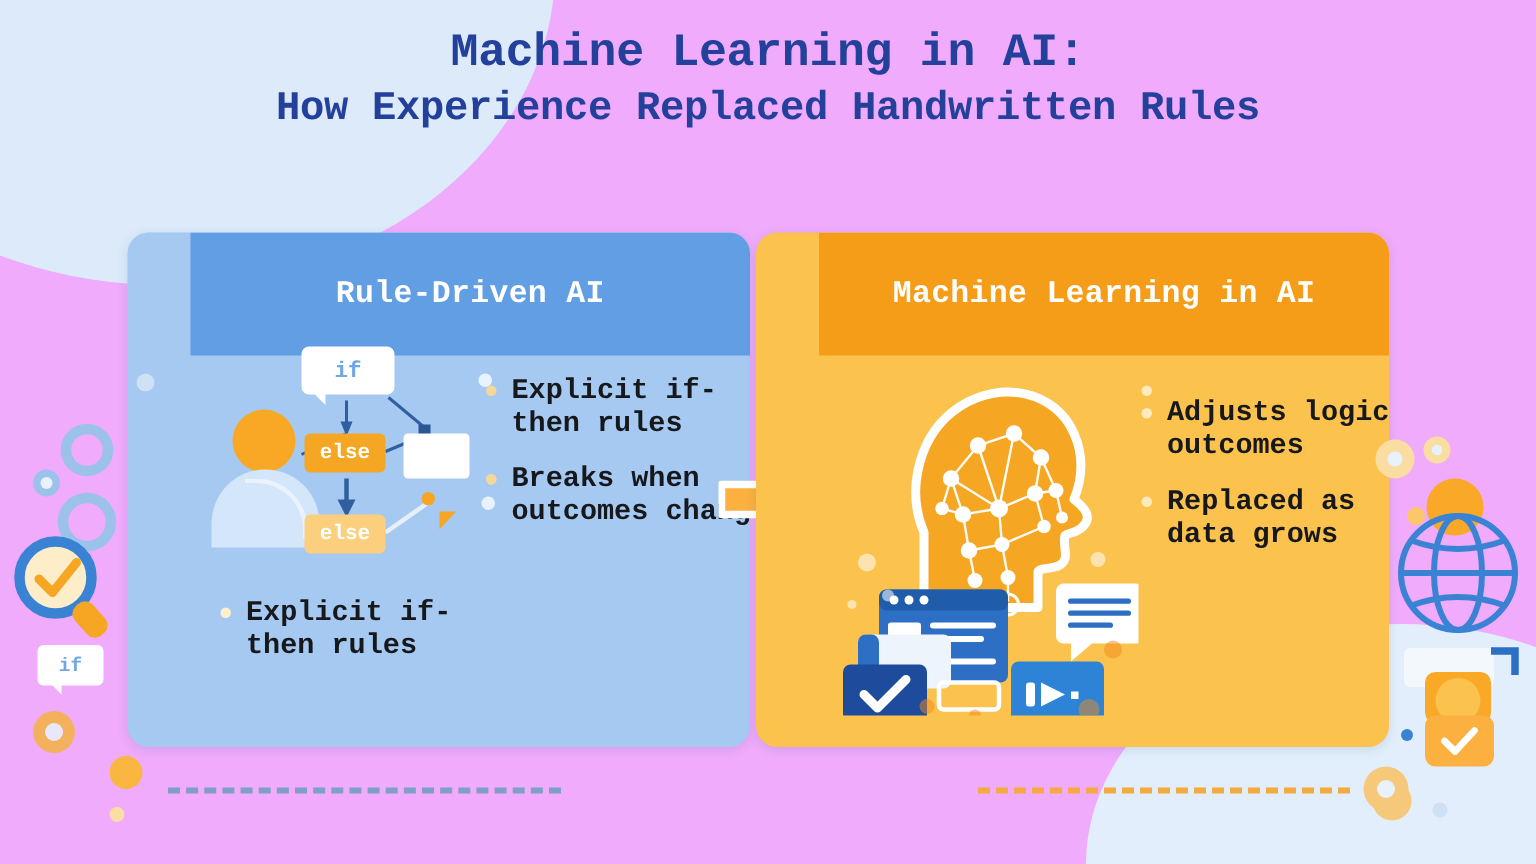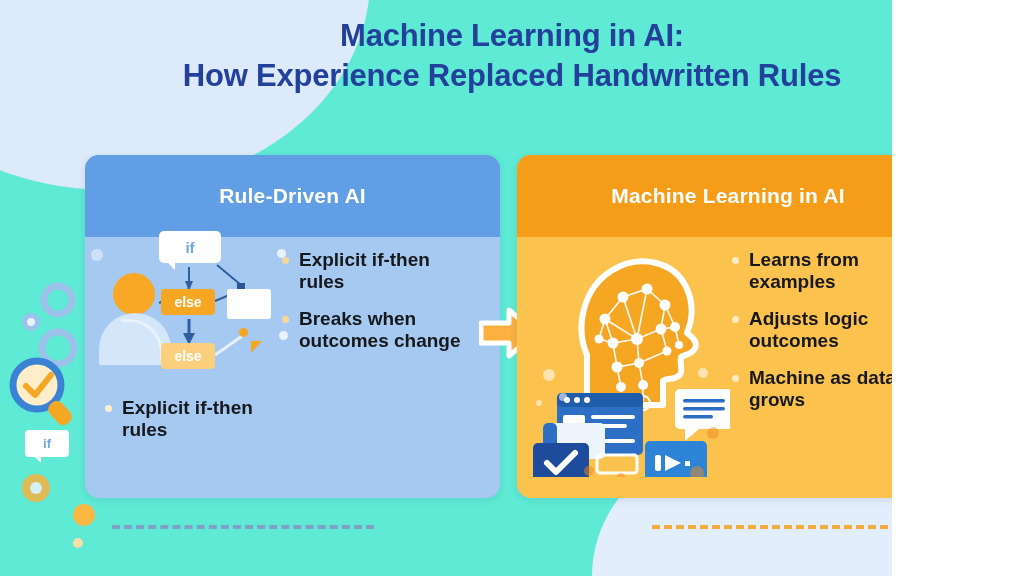--- a/index.html
+++ b/index.html
@@ -3,23 +3,24 @@
 <meta charset="utf-8">
 <style>
   * { box-sizing: border-box; margin: 0; padding: 0; }
   html, body {
     width: 1024px; height: 576px;
     overflow: hidden;
     font-family: "Liberation Sans", sans-serif;
   }
   #stage {
     position: relative;
-    width: 892px; height: 576px;
-    background: #5eead4;
+    width: 1024px; height: 576px;
+    background: #f0abfc;
     overflow: hidden;
+    font-family: Liberation Mono, monospace;
   }
   
   .bg-blob-tl {
     position: absolute; left: -150px; top: -230px;
     width: 520px; height: 420px; border-radius: 50%;
     background: #dceafa;
   }
   .bg-blob-br {
     position: absolute; right: -120px; bottom: -160px;
     width: 420px; height: 320px; border-radius: 50%;
@@ -30,31 +31,32 @@
     position: absolute; left: 0; top: 16px; width: 1024px;
     text-align: center;
   }
   .title-line {
     color: #23409a;
     font-weight: bold;
     letter-spacing: -0.2px;
     line-height: 1.28;
   }
   .title-line-1 { font-size: 31px; }
-  .title-line-2 { font-size: 31px; }
+  .title-line-2 { font-size: 27px; }
   
   .panel {
     position: absolute;
     top: 155px; height: 343px;
     border-radius: 14px;
     overflow: hidden;
     box-shadow: 0 2px 7px rgba(40,80,140,0.13);
+    padding-left: 42px;
   }
   .panel-left  { left: 85px;  width: 415px; background: #a6c9f2; }
-  .panel-right { left: 517px; width: 422px; background: #fbc24e; }
+  .panel-right { left: 504px; width: 422px; background: #fbc24e; }
   .panel-header {
     height: 82px; width: 100%;
     display: flex; align-items: center; justify-content: center;
     color: #ffffff; font-size: 21px; font-weight: bold;
     letter-spacing: 0.2px;
   }
   .panel-left .panel-header  { background: #619ee4; }
   .panel-right .panel-header { background: #f59c18; }
   .panel-body { position: relative; height: 261px; }
 
@@ -340,23 +342,23 @@
           <g fill="#f08a1d" opacity="0.5">
             <circle cx="64" cy="244" r="5"></circle>
               <circle cx="96" cy="250" r="4"></circle>
             <circle cx="188" cy="206" r="6"></circle>
               <circle cx="172" cy="246" r="7"></circle>
           </g>
         </svg>
       </div>
 
       <ul class="bullets bullets-right">
-        <li><span class="dot"></span><span>Learns from examples</span></li>
+        <li><span class="dot"></span></li>
         <li><span class="dot"></span><span>Adjusts logic outcomes</span></li>
-        <li><span class="dot"></span><span>Machine as data grows</span></li>
+        <li><span class="dot"></span><span>Replaced as data grows</span></li>
       </ul>
     </div>
   </div>
 
   <div class="dash dash-left"></div>
   <div class="dash dash-right"></div>
 
   <svg class="edge-svg" width="110" height="576">
     <g fill="none" stroke="#9dc2ea" stroke-width="7">
       <circle cx="58" cy="300" r="14"></circle>

